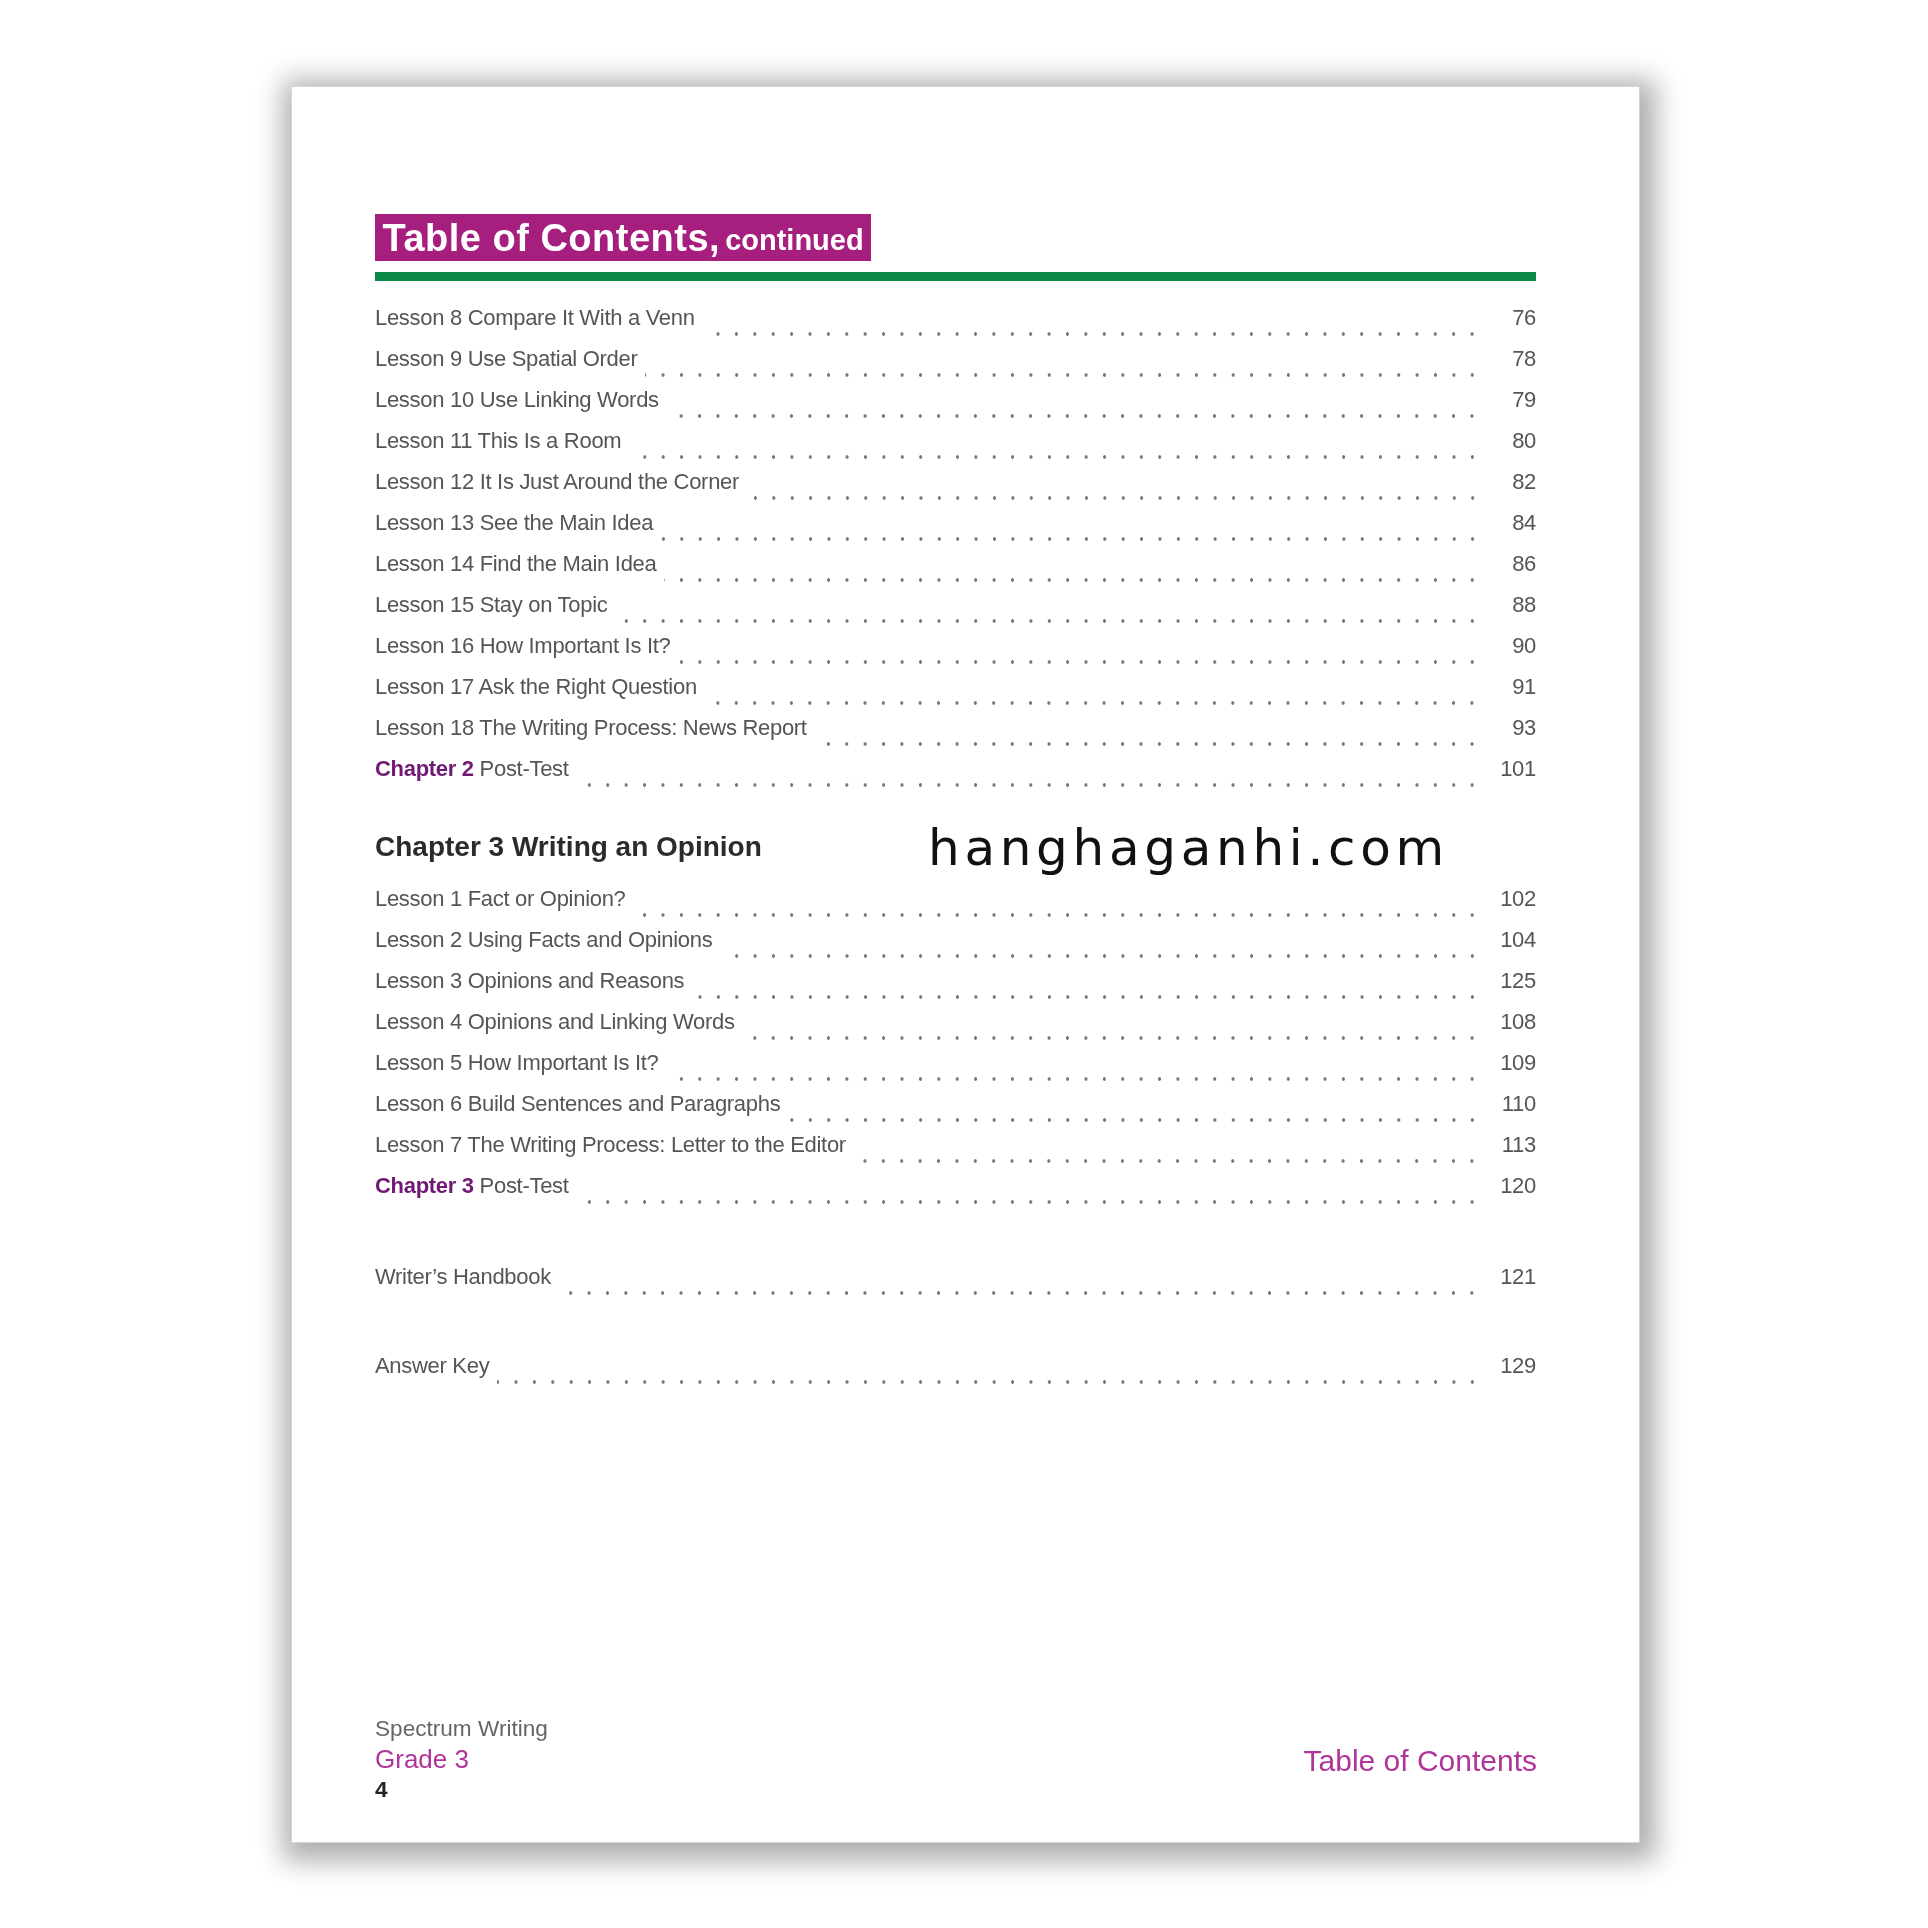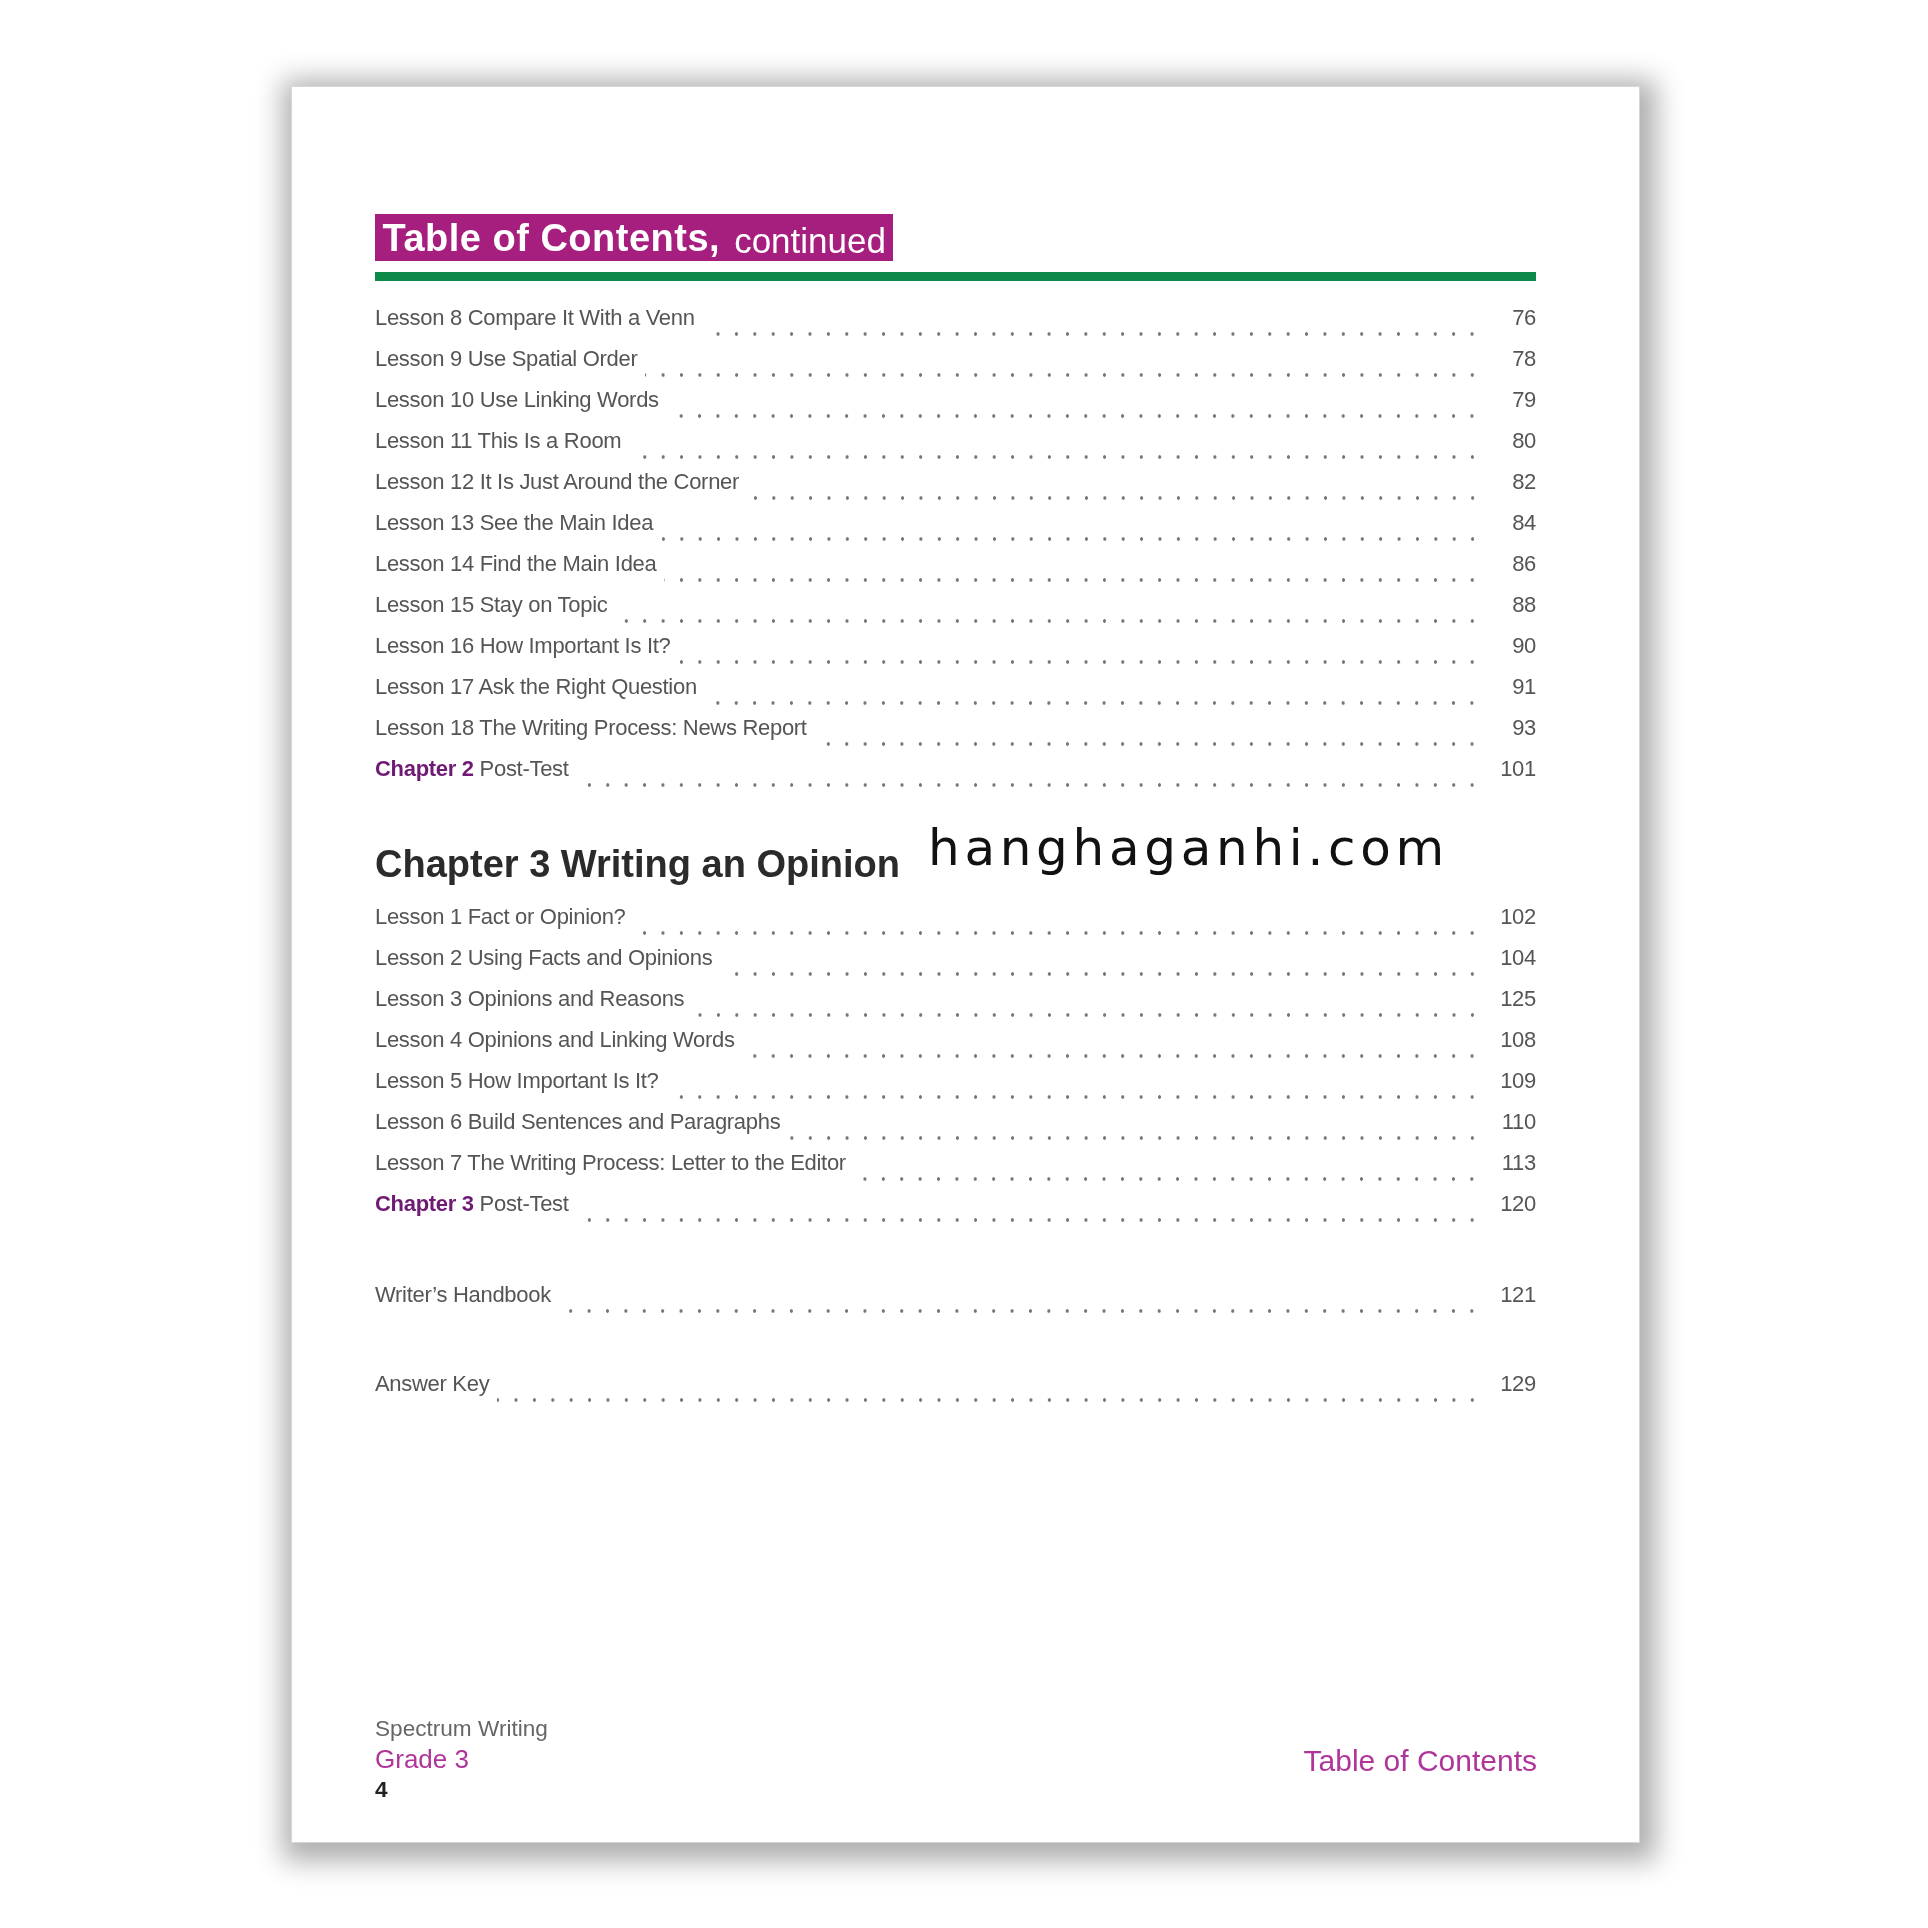--- a/index.html
+++ b/index.html
@@ -11,40 +11,40 @@
     position:absolute; left:292px; top:87px; width:1347px; height:1755px;
     background:#ffffff;
     box-shadow: 0 0 0 0.9px #d9d9d9, 3.8px 5.6px 26px 13px rgba(0,0,0,0.32);
   }
   .header-block {
     position:absolute; left:83px; top:127px; height:47px;
     background:#a61e7e; color:#ffffff; padding:0 7.5px;
     display:flex; align-items:flex-end;text-align:center;
   }
   .header-title { font-weight:bold; font-size:38px; line-height:45px; letter-spacing:0.5px; }
-  .header-sub { font-weight:normal; font-size:35px; line-height:41px; margin-left:14px; }
+  .header-sub { font-weight:bold; font-size:29px; line-height:41px; margin-left:5px; }
   .green-rule {
     position:absolute; left:83px; top:185px; width:1161px; height:8.5px; background:#0b8a4a;
   }
   .toc { position:absolute; left:83px; top:218px; width:1161px; }
   .row {
     display:flex; align-items:baseline; height:41px;
     font-size:22px; color:#555555; letter-spacing:-0.3px;
   }
   .row .title { white-space:nowrap; }
   .row .title b { color:#701a75; font-weight:bold; }
   .row .leader {
     flex:1; margin:0 5.6px 0 7.5px; height:3.8px; align-self:center; margin-top:17px;
     background-image: radial-gradient(circle, #777 1.4px, transparent 1.9px);
     background-size:18.4px 3.8px; background-repeat:repeat-x; background-position:right center;
   }
   .row .page-num { min-width:49px; text-align:right; color:#555555; }
   .chapter-head {
-    font-weight:bold; font-size:38px; color:#2b2b2b; height:49px;
-    margin-top:43px; margin-bottom:15px; display:flex; align-items:center;
+    font-weight:bold; font-size:28px; color:#2b2b2b; height:49px;
+    margin-top:25px; margin-bottom:15px; display:flex; align-items:center;
   }
   .gap-big { height:50px; }
   .gap-mid { height:48px; }
   .watermark {
     position:absolute; left:928px; top:819px;
     font-family:"DejaVu Sans", sans-serif; font-size:50px; color:#111111; letter-spacing:4.7px;
   }
   .footer-left { position:absolute; left:83px; top:1627px; }
   .foot-book { font-size:22.6px; color:#666666; line-height:30px; }
   .foot-grade { font-size:26px; color:#b0359a; line-height:30px; }

